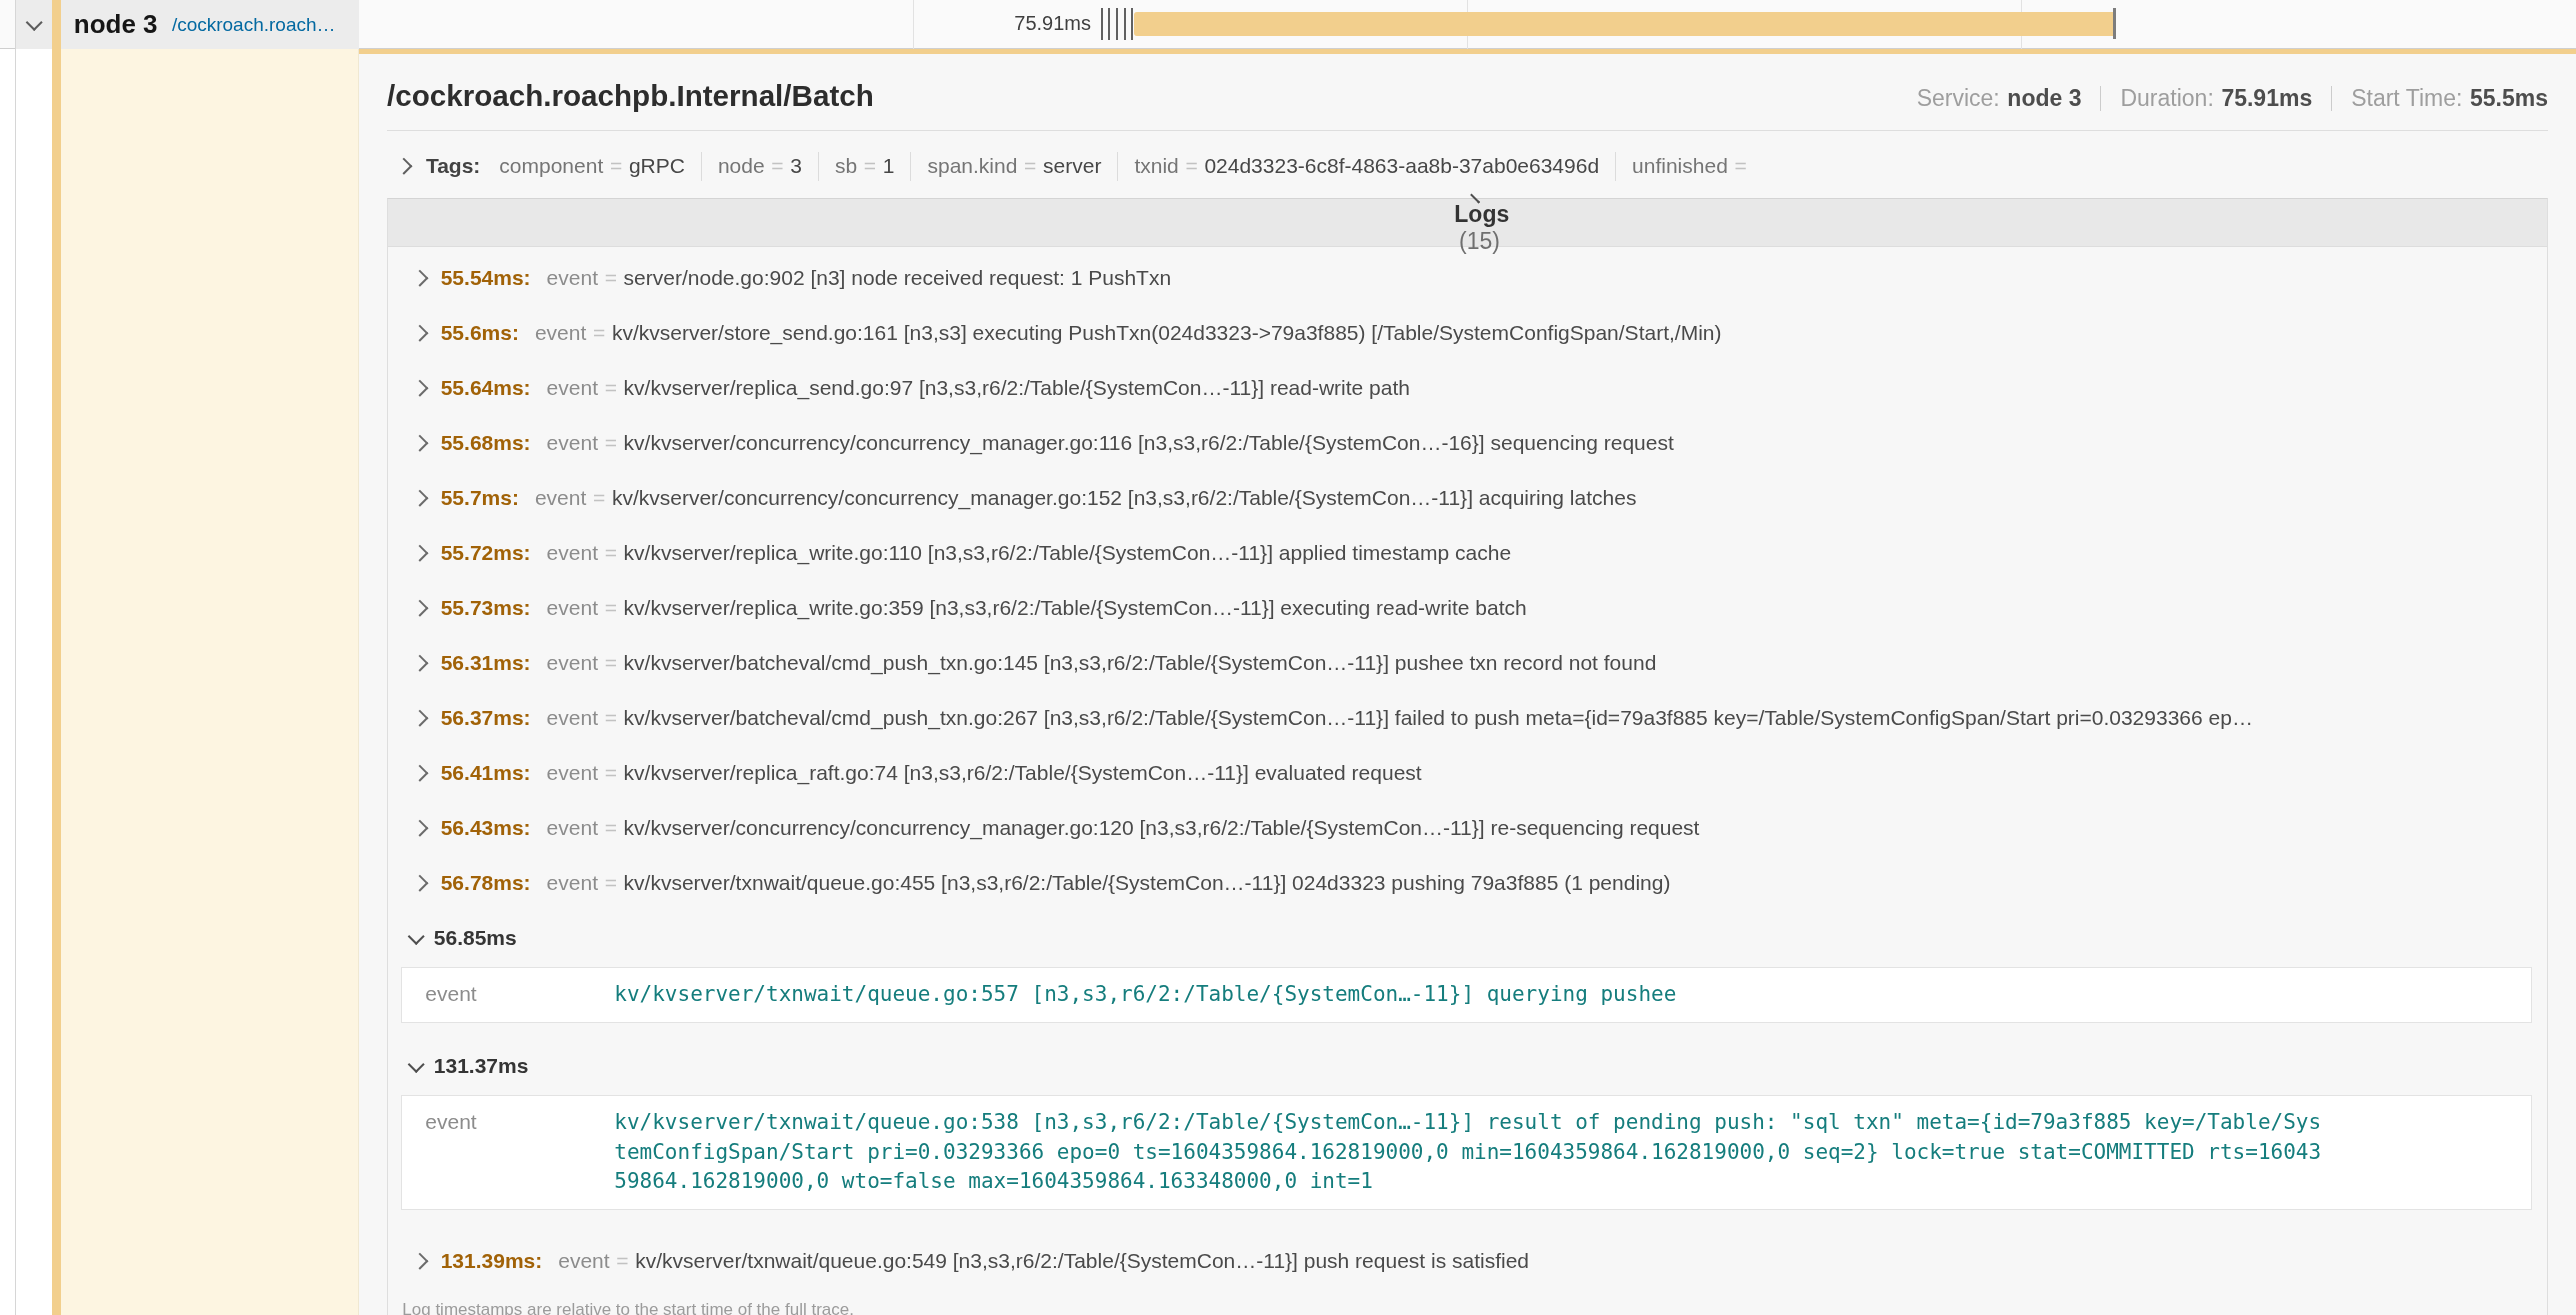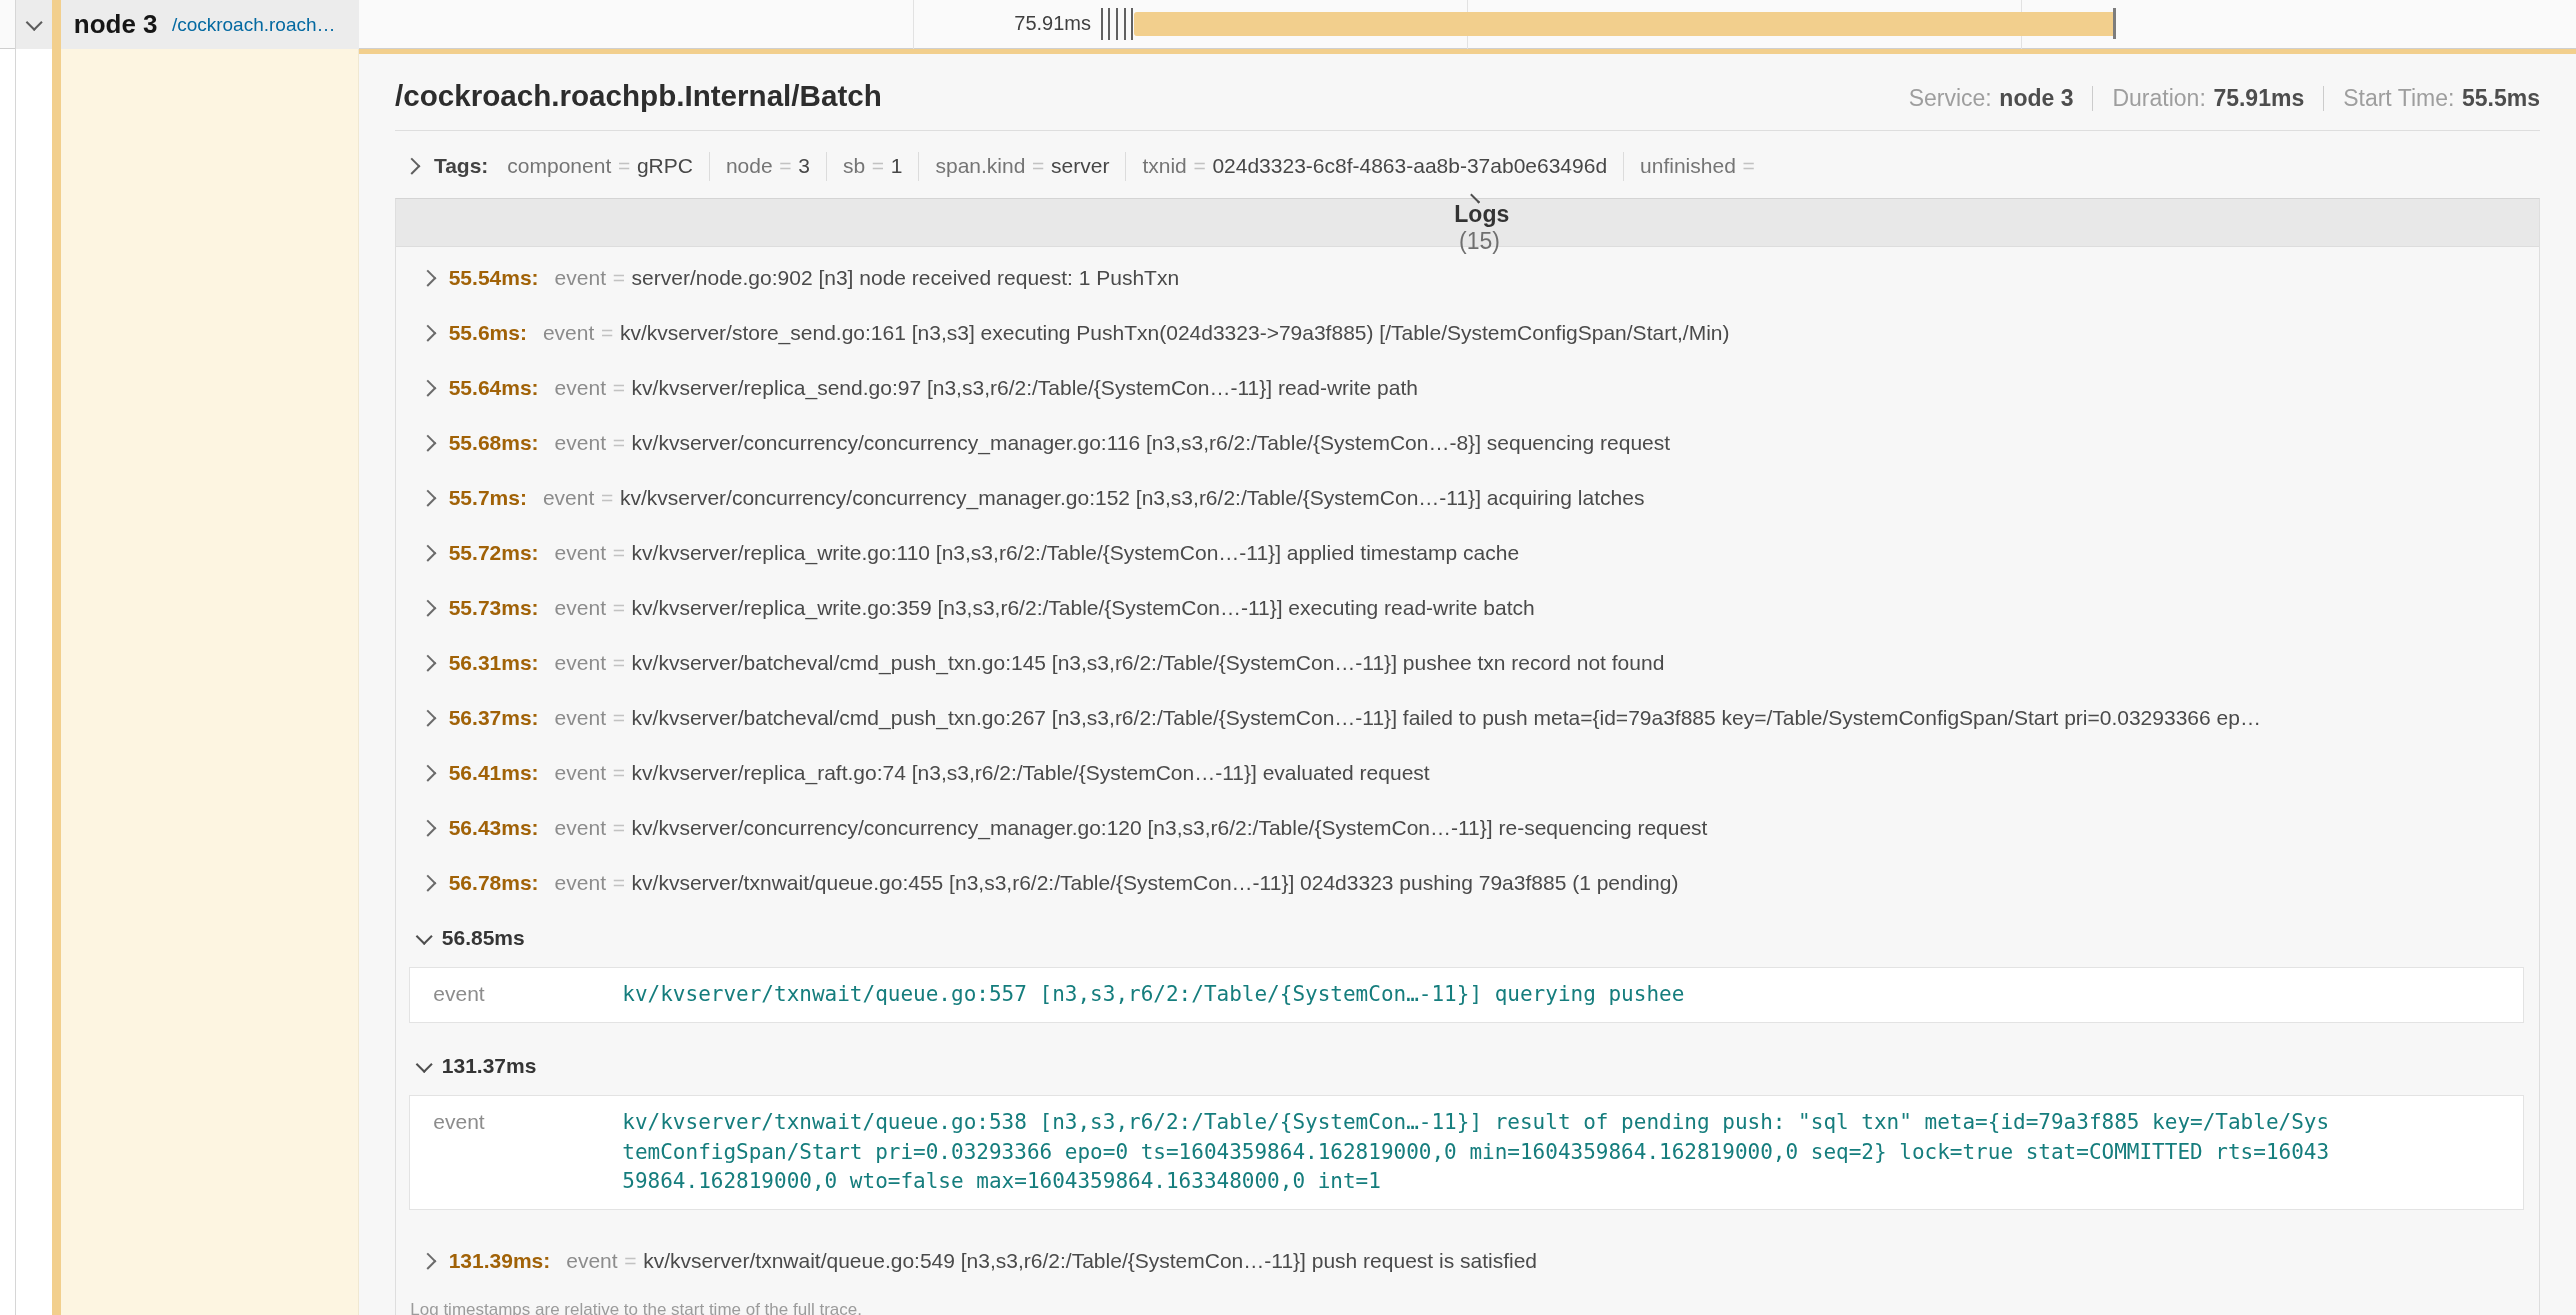--- a/index.html
+++ b/index.html
@@ -27,21 +27,21 @@
   .row-label .op  { margin-left:14.3px; font-size:19px; color:#0369a1; white-space:nowrap; }
   .track { position:absolute; left:359px; top:0; width:2217px; height:49px; }
   .gridline { position:absolute; top:0; width:1px; height:49px; background:#e2e2e2; }
   .dur-label { position:absolute; left:610px; top:12.4px; width:122px; text-align:right; font-size:20px; color:#3f3f3f; }
   .tick { position:absolute; top:7.6px; width:2.4px; height:32px; background:#616161; }
   .span-bar { position:absolute; left:775px; top:12.4px; width:982px; height:24px; border-radius:2.9px; }
   .end-marker { position:absolute; left:1754px; top:7.6px; width:2.9px; height:31px; background:#7d7d7d; }
 
   
   .detail { position:absolute; left:359px; top:49px; width:2217px; height:1267px;
-            background:#f7f7f7; border-top:5.7px solid #f2cf8d; padding:0 36px; }
+            background:#f7f7f7; border-top:5.7px solid #f2cf8d; padding:0 28px; }
   .title-row { margin-top:25px; display:flex; justify-content:space-between; align-items:baseline; }
   .title { font-size:29.6px; font-weight:700; color:#2d2d2d; }
   .meta { font-size:23px; color:#9e9e9e; white-space:nowrap; display:flex; align-items:center; }
   .meta b { color:#4d4d4d; font-weight:700; margin-left:7.6px; }
   .meta .sep { display:inline-block; width:1px; height:25px; background:#cccccc; margin:0 19px; }
   .hr { margin-top:17px; border-bottom:1px solid #dedede; }
 
   .tags-row { margin-top:15.3px; display:flex; align-items:center; font-size:21px; height:40px;text-align:right; }
   .tags-row .caret { color:#5f5f5f; margin-left:10.5px; }
   .tags-label { font-weight:700; color:#434343; margin-left:16px; }
@@ -171,21 +171,21 @@
     <span class="log-key">event</span>
     <span class="log-eq">=</span>
     <span class="log-value">kv/kvserver/replica_send.go:97 [n3,s3,r6/2:/Table/{SystemCon…-11}] read-write path</span>
   </div>
 
   <div class="log-row">
     <span class="chev chev-right caret"></span>
     <span class="log-time">55.68ms:</span>
     <span class="log-key">event</span>
     <span class="log-eq">=</span>
-    <span class="log-value">kv/kvserver/concurrency/concurrency_manager.go:116 [n3,s3,r6/2:/Table/{SystemCon…-8}] sequencing request</span>
+    <span class="log-value">kv/kvserver/concurrency/concurrency_manager.go:116 [n3,s3,r6/2:/Table/{SystemCon…-16}] sequencing request</span>
   </div>
 
   <div class="log-row">
     <span class="chev chev-right caret"></span>
     <span class="log-time">55.7ms:</span>
     <span class="log-key">event</span>
     <span class="log-eq">=</span>
     <span class="log-value">kv/kvserver/concurrency/concurrency_manager.go:152 [n3,s3,r6/2:/Table/{SystemCon…-11}] acquiring latches</span>
   </div>
 

